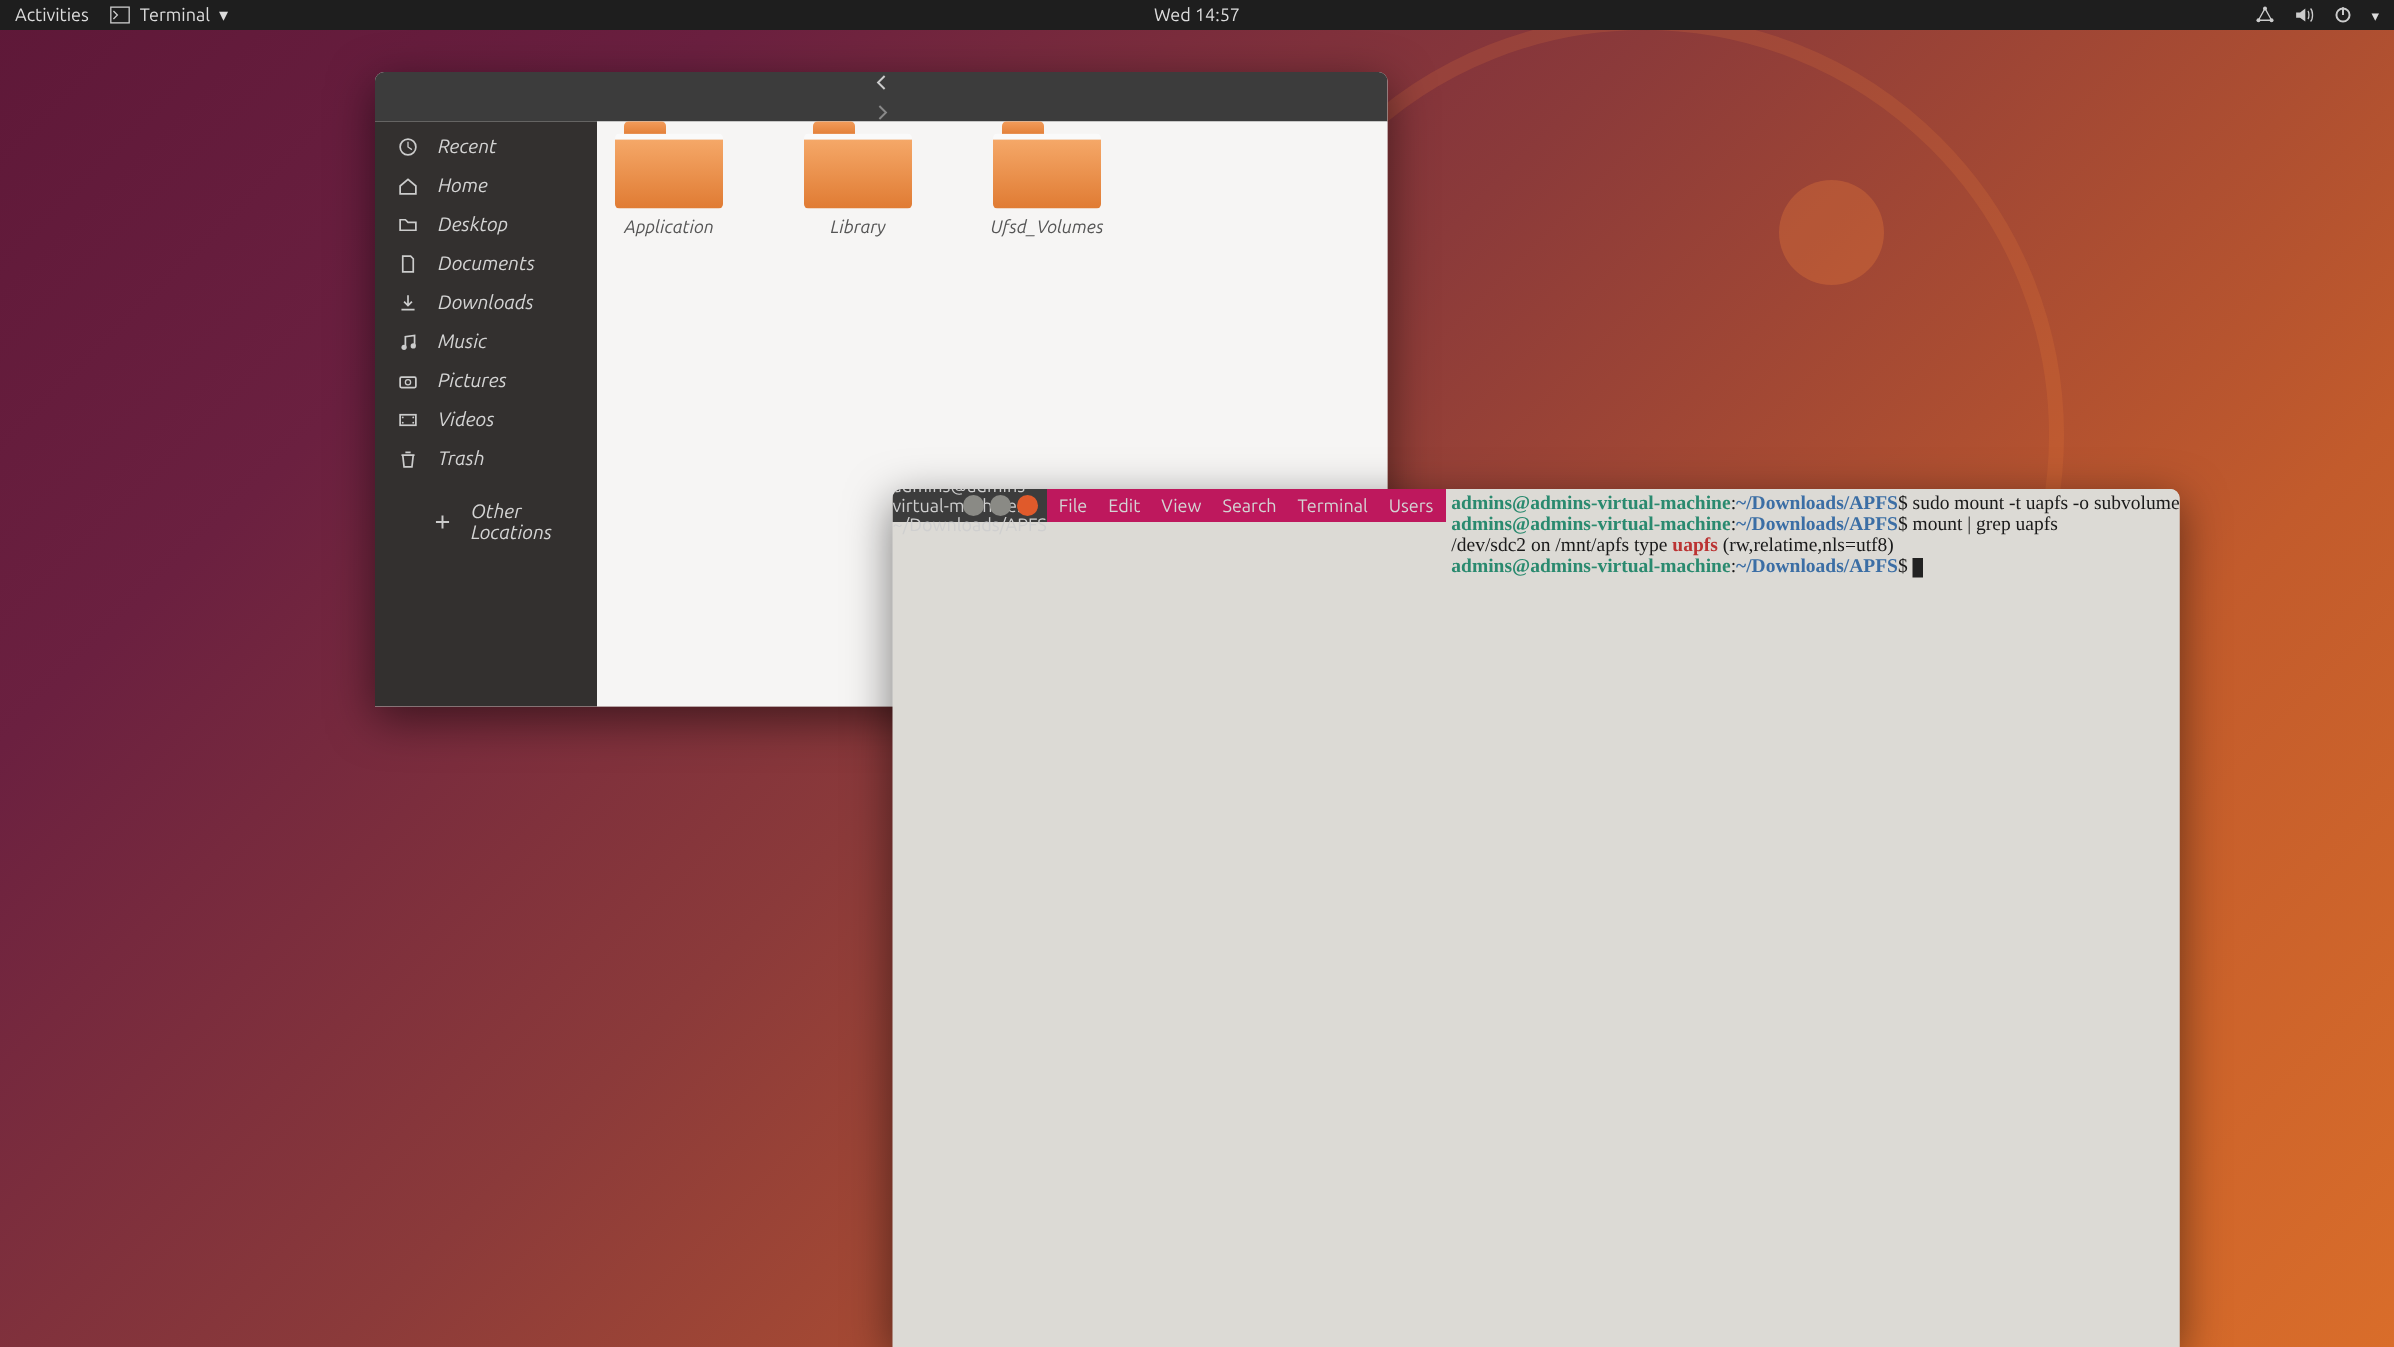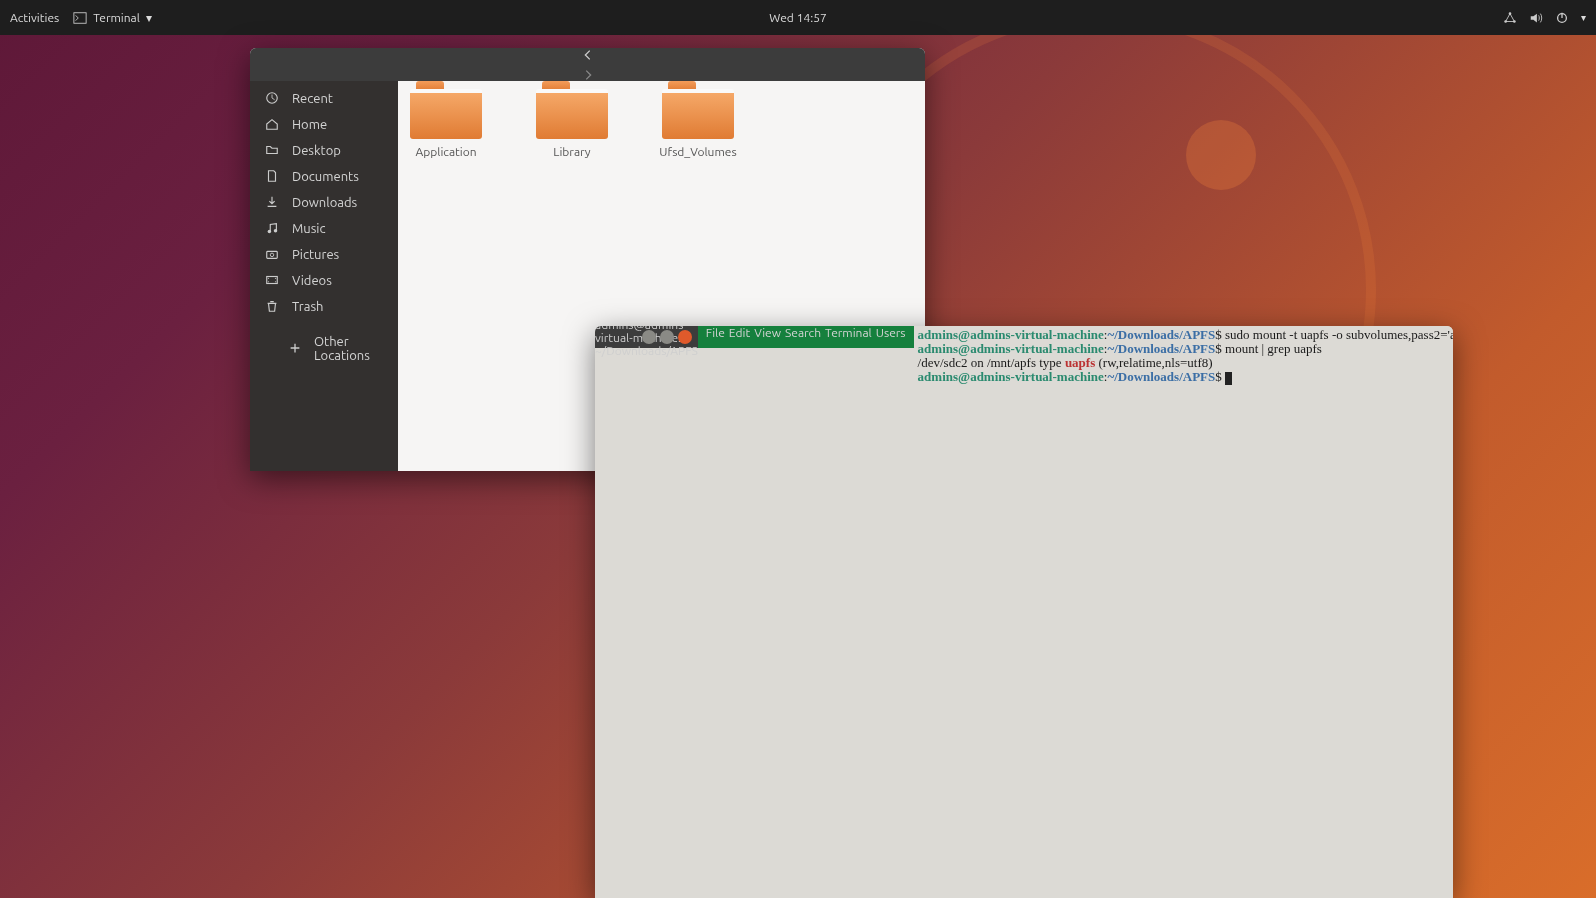--- a/index.html
+++ b/index.html
@@ -9,21 +9,21 @@
   font-family: Ubuntu, "Segoe UI", sans-serif;
   overflow: hidden;
   position: relative;
   background: linear-gradient(135deg, #5e1838 0%, #6b2040 20%, #8b3a3a 45%, #c25b2c 75%, #d96d2a 100%);
 }
 
 
 .topbar {
   position: absolute;
   top: 0; left: 0; right: 0;
-  height: 35px;
+  height: 20px;
   background: #1e1e1e;
   color: #dcdcdc;
   display: flex;
   align-items: center;
   font-size: 12px;
   padding: 0 10px;
 }
 .topbar-left { display: flex; align-items: center; gap: 14px; }
 .topbar-app { display: flex; align-items: center; gap: 6px; }
 .topbar-center { position: absolute; left: 50%; transform: translateX(-50%); }
@@ -65,21 +65,21 @@
   border-right: 1px solid #2a2a2a;
 }
 .path-seg-icon {
   width: 24px; height: 24px;
   display: inline-flex; align-items: center; justify-content: center;
 }
 .files-header-right { margin-left: auto; display: flex; gap: 6px; align-items: center; }
 .win-controls { display: flex; gap: 4px; margin-left: 8px; }
 .win-btn { width: 14px; height: 14px; border-radius: 50%; background: #5a5a5a; }
 
-.files-body { display: flex; height: calc(100% - 33px); }
+.files-body { display: flex; height: calc(100% - 33px); font-style: italic; }
 .files-sidebar {
   width: 148px;
   background: #33302f;
   color: #d4d4d4;
   font-size: 13px;
   padding-top: 4px;
 }
 .sidebar-item {
   display: flex; align-items: center; gap: 12px;
   padding: 5px 14px;
@@ -137,26 +137,26 @@
   display: flex; align-items: center; justify-content: center;
   position: relative;
 }
 .term-win-controls {
   position: absolute; right: 6px; top: 4px;
   display: flex; gap: 4px;
 }
 .term-win-btn { width: 14px; height: 14px; border-radius: 50%; }
 .term-menubar {
   height: 22px;
-  background: #15803d;
+  background: #be185d;
   color: #d4d4d4;
   font-size: 12px;
-  display: flex; align-items: flex-start;
+  display: flex; align-items: center;
   padding: 0 8px;
-  gap: 4px;
+  gap: 14px;
 }
 .term-body {
   flex: 1;
   background: #dcdad5;
   font-family: Liberation Serif, serif;
   font-size: 13px;
   line-height: 14px;
   padding: 2px 4px;
   color: #1a1a1a;
   white-space: pre;

